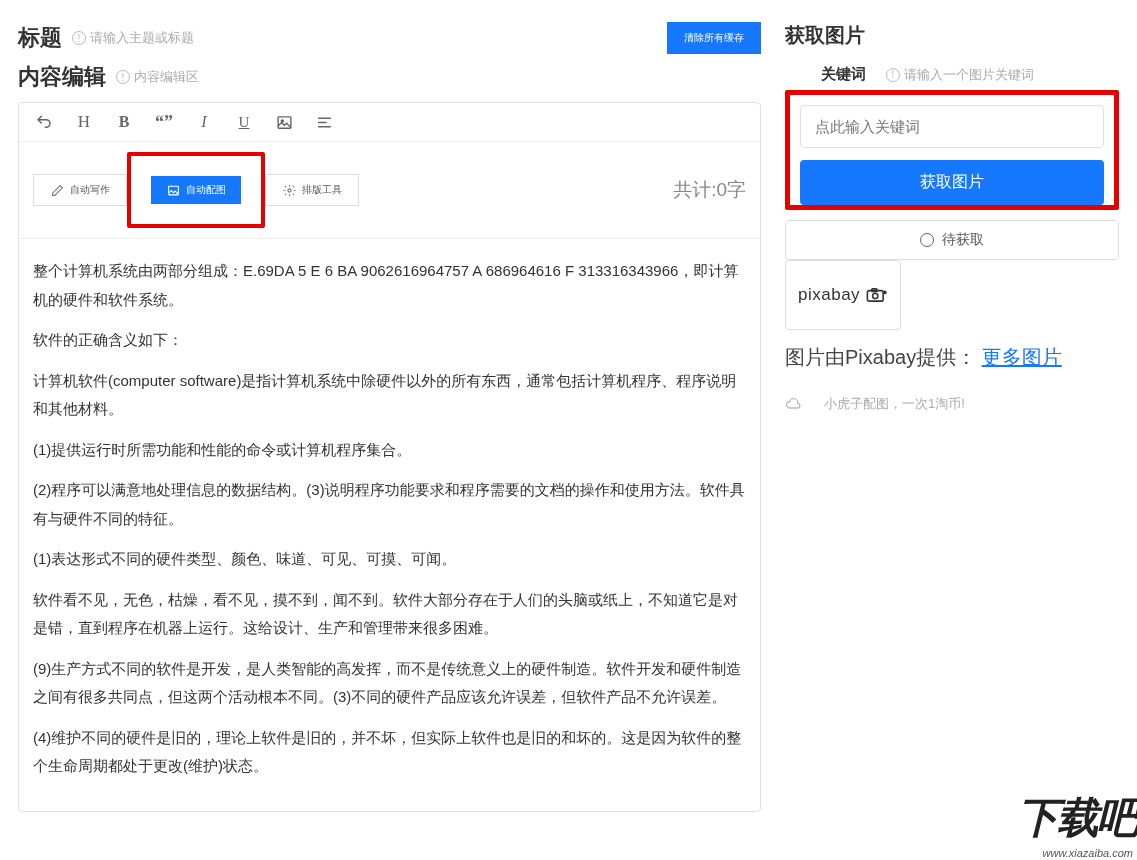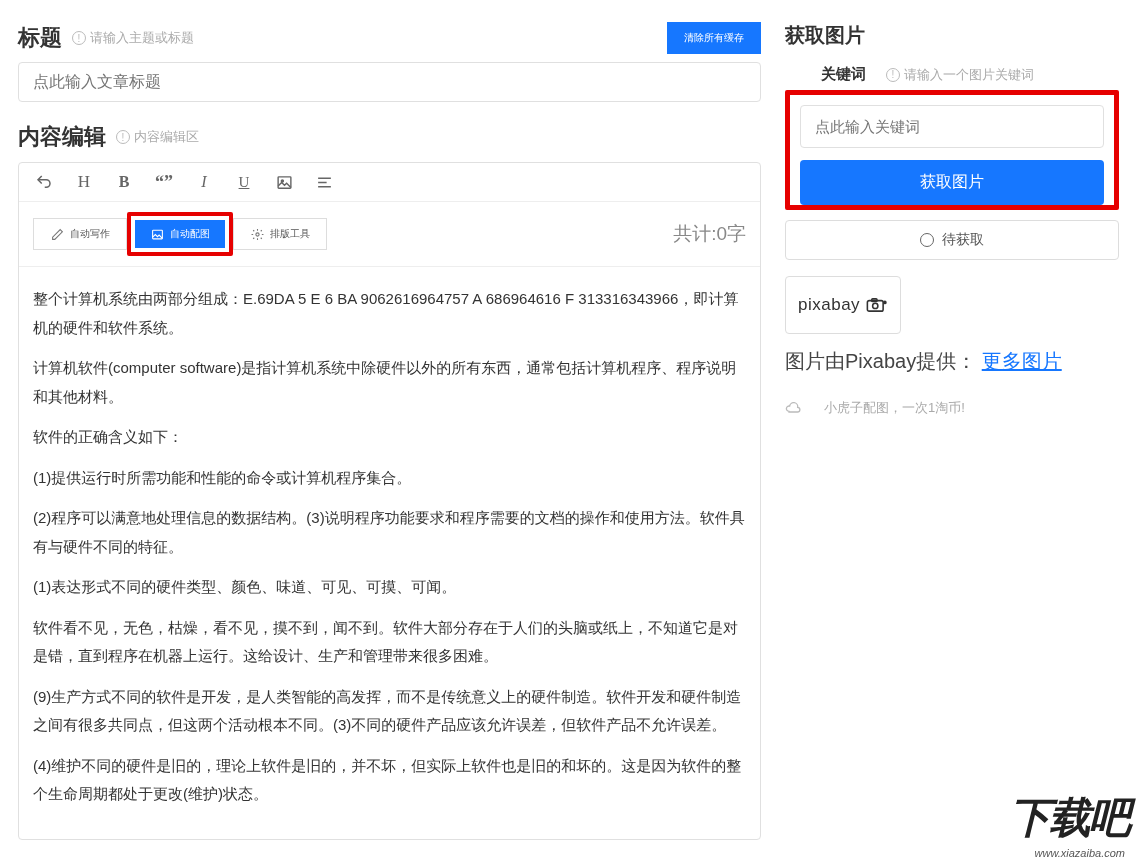--- a/index.html
+++ b/index.html
@@ -21,44 +21,44 @@
 .title-input { width: 100%; padding: 10px 14px; font-size: 16px; border: 1px solid #e0e0e0; border-radius: 4px; color: #888; margin-bottom: 20px; }
 
 .editor-box { border: 1px solid #e0e0e0; border-radius: 4px; overflow: hidden; }
 
 .toolbar-row1 { display: flex; align-items: center; padding: 8px 14px; gap: 18px; border-bottom: 1px solid #eee; color: #666; }
 .toolbar-row1 .tb-btn { width: 22px; height: 22px; display: inline-flex; align-items: center; justify-content: center; cursor: pointer; font-family: Georgia, serif; }
 
 .toolbar-row2 { display: flex; align-items: center; padding: 10px 14px; border-bottom: 1px solid #eee; }
 .toolbar-row2 .count-text { margin-left: auto; font-size: 19px; color: #888; }
 
-.highlight-red { border: 4px solid #e60000; border-radius: 2px; padding: 4px; display: inline-block; }
+.highlight-red { border: 4px solid #e60000; border-radius: 2px; padding: 20px; display: inline-block; }
 
 .editor-content { padding: 18px 14px; font-size: 15px; color: #333; line-height: 1.9; min-height: 480px; }
 .editor-content p { margin-bottom: 12px; }
 
 .right-section-title { font-size: 20px; font-weight: 600; margin-bottom: 16px; }
 .right-sub-title { font-size: 15px; font-weight: 600; display: flex; align-items: center; gap: 20px; margin-bottom: 0; margin-left: 36px; }
 
 .keyword-block { border: 5px solid #e60000; border-radius: 2px; padding: 10px 10px 0 10px; margin-bottom: 10px; }
 .keyword-input { width: 100%; padding: 12px 14px; font-size: 15px; border: 1px solid #e0e0e0; border-radius: 4px; color: #888; margin-bottom: 12px; }
 .keyword-btn { width: 100%; padding: 12px 0; background: #1677ff; color: #fff; border: none; border-radius: 4px; font-size: 16px; cursor: pointer; }
 
-.pending-btn { width: 100%; padding: 10px 12px; background: #fff; border: 1px solid #ddd; border-radius: 4px; font-size: 14px; color: #555; display: flex; align-items: center; justify-content: center; gap: 8px; margin-bottom: 16px; cursor: pointer; }
+.pending-btn { width: 100%; padding: 10px 12px; background: #fff; border: 1px solid #ddd; border-radius: 4px; font-size: 14px; color: #555; display: flex; align-items: center; justify-content: center; gap: 8px; cursor: pointer; }
 .circle-icon { width: 14px; height: 14px; border: 1.5px solid #666; border-radius: 50%; }
 
-.pixabay-badge { display: inline-flex; align-items: center; gap: 6px; border: 1px solid #ddd; border-radius: 4px; padding: 18px 12px; font-size: 17px; font-weight: 500; color: #333; margin-bottom: 14px; letter-spacing: 0.5px; }
+.pixabay-badge { display: inline-flex; align-items: center; gap: 6px; border: 1px solid #ddd; border-radius: 4px; padding: 24px 12px; font-size: 17px; font-weight: 500; color: #333; margin-bottom: 14px; letter-spacing: 0.5px; }
 .pixabay-badge .cam { font-size: 14px; }
 
 .attribution { font-size: 20px; color: #444; margin-bottom: 24px; }
 .attribution a { color: #1677ff; text-decoration: underline; }
 
 .footer-note { font-size: 13px; color: #aaa; display: flex; align-items: center; gap: 23px; }
 
-.watermark { position: absolute; bottom: 0; right: 8px; color: #222; font-style: italic; text-align: right; pointer-events:none; }
+.watermark { position: absolute; bottom: 0; right: 0; color: #222; font-style: italic; text-align: right; pointer-events:none; }
 .watermark .big { font-size: 42px; font-weight: 900; letter-spacing: -2px; text-shadow: 2px 2px 0 #fff, -1px -1px 0 #fff; font-family: "SimHei", sans-serif; }
 .watermark .small { font-size: 11px; color: #555; background: rgba(255,255,255,0.7); padding: 1px 4px; }
 
 svg { display: block; }
 </style>
 </head>
 <body>
 
 <div class="container">
   <div class="left-col">
@@ -69,21 +69,20 @@
         <span class="section-hint">
           <span class="hint-icon">!</span>
           <span>请输入主题或标题</span>
         </span>
       </div>
       <button class="btn btn-primary">
         <span>清除所有缓存</span>
       </button>
     </div>
 
-    <input class="title-input" placeholder="点此输入文章标题" style="">
 
     <div class="section-header" style="margin-bottom:10px;">
       <div class="section-title">
         <span>内容编辑</span>
         <span class="section-hint">
           <span class="hint-icon">!</span>
           <span>内容编辑区</span>
         </span>
       </div>
     </div>
@@ -148,22 +147,22 @@
               </svg>
           </span>
           <span>排版工具</span>
         </button>
 
         <span class="count-text">共计:0字</span>
       </div>
 
       <div class="editor-content" id="editor-content">
           <p>整个计算机系统由两部分组成：E.69DA 5 E 6 BA 9062616964757 A 686964616 F 313316343966，即计算机的硬件和软件系统。</p>
+          <p>软件的正确含义如下：</p>
           <p>计算机软件(computer software)是指计算机系统中除硬件以外的所有东西，通常包括计算机程序、程序说明和其他材料。</p>
-          <p>软件的正确含义如下：</p>
           <p>(1)提供运行时所需功能和性能的命令或计算机程序集合。</p>
           <p>(2)程序可以满意地处理信息的数据结构。(3)说明程序功能要求和程序需要的文档的操作和使用方法。软件具有与硬件不同的特征。</p>
           <p>(1)表达形式不同的硬件类型、颜色、味道、可见、可摸、可闻。</p>
           <p>软件看不见，无色，枯燥，看不见，摸不到，闻不到。软件大部分存在于人们的头脑或纸上，不知道它是对是错，直到程序在机器上运行。这给设计、生产和管理带来很多困难。</p>
           <p>(9)生产方式不同的软件是开发，是人类智能的高发挥，而不是传统意义上的硬件制造。软件开发和硬件制造之间有很多共同点，但这两个活动根本不同。(3)不同的硬件产品应该允许误差，但软件产品不允许误差。</p>
           <p>(4)维护不同的硬件是旧的，理论上软件是旧的，并不坏，但实际上软件也是旧的和坏的。这是因为软件的整个生命周期都处于更改(维护)状态。</p>
         </div>
 
     </div>
   </div>

